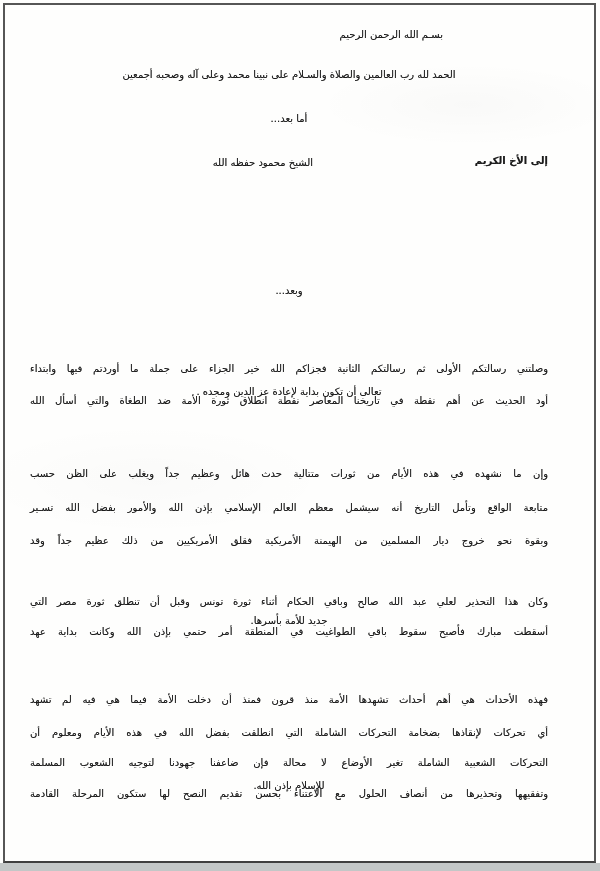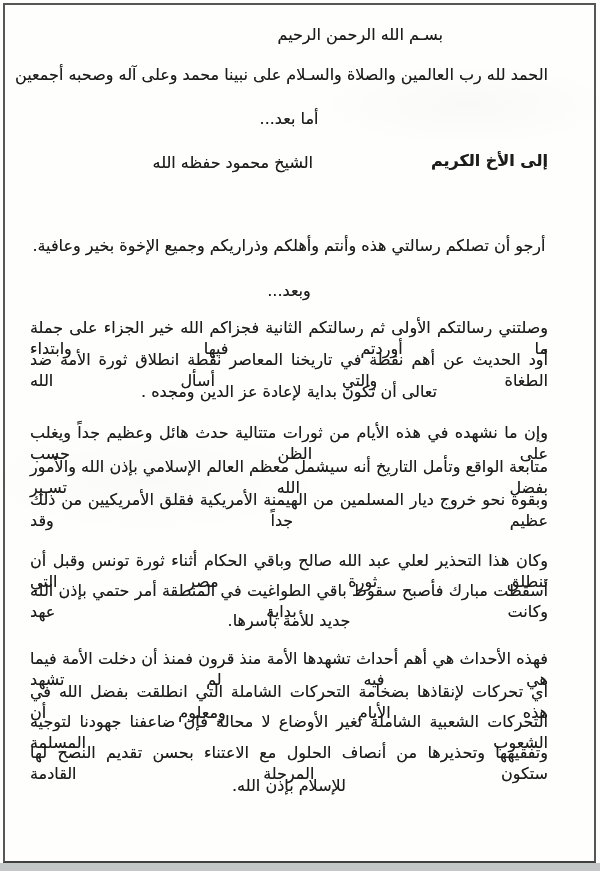--- a/index.html
+++ b/index.html
@@ -25,30 +25,31 @@
     position: absolute; left: 3px; top: 3px; right: 4px; bottom: 8px;
     border: 2px solid #565656;
     border-bottom-color: #3f3f3f;
     pointer-events: none;
   }
   .line {
     position: absolute;
     left: 30px; right: 52px;
     direction: rtl;
     unicode-bidi: embed;
-    font-size: 16px;
+    font-size: 10px;
     line-height: 21px;
     color: #1c1c1c;
     text-shadow: 0 0 0.6px rgba(20,20,20,0.55);
     white-space: nowrap;
   }
   .justify {
     white-space: normal;
     text-align: justify;
     text-align-last: justify;
+    margin-top: 41px;
   }
   .right { text-align: center; }
   .basmala-pos { left: auto; right: 157px; }
   .addressee { white-space: normal; }
   .addressee .to { position: absolute; right: 0; top: 0; font-weight: bold; }
   .addressee .name { position: absolute; right: 235px; top: 2px; }
 </style>
 </head>
 <body>
 
@@ -62,21 +63,20 @@
   <div class="line right" style="top:64px">الحمد لله رب العالمين والصلاة والسـلام على نبينا محمد وعلى آله وصحبه أجمعين</div>
 
   <div class="line right" style="top:108px">أما بعد...</div>
 
   <div class="line addressee" style="top:150px">
     <span class="to">إلى الأخ الكريم</span>
     <span class="name">الشيخ محمود حفظه الله</span>
   </div>
 
 
-  <div class="line right" style="top:235px">أرجو أن تصلكم رسالتي هذه وأنتم وأهلكم وذراريكم وجميع الإخوة بخير وعافية.</div>
 
   <div class="line right" style="top:280px">وبعد...</div>
 
   <div class="line justify" style="top:317px">وصلتني رسالتكم الأولى ثم رسالتكم الثانية فجزاكم الله خير الجزاء على جملة ما أوردتم فيها وابتداء</div>
   <div class="line justify" style="top:349px">أود الحديث عن أهم نقطة في تاريخنا المعاصر نقطة انطلاق ثورة الأمة ضد الطغاة والتي أسأل الله</div>
   <div class="line right" style="top:381px">تعالى أن تكون بداية لإعادة عز الدين ومجده .</div>
 
   <div class="line justify" style="top:422px">وإن ما نشهده في هذه الأيام من ثورات متتالية حدث هائل وعظيم جداً ويغلب على الظن حسب</div>
   <div class="line justify" style="top:456px">متابعة الواقع وتأمل التاريخ أنه سيشمل معظم العالم الإسلامي بإذن الله والأمور بفضل الله تسـير</div>
   <div class="line justify" style="top:489px">وبقوة نحو خروج ديار المسلمين من الهيمنة الأمريكية فقلق الأمريكيين من ذلك عظيم جداً وقد</div>

